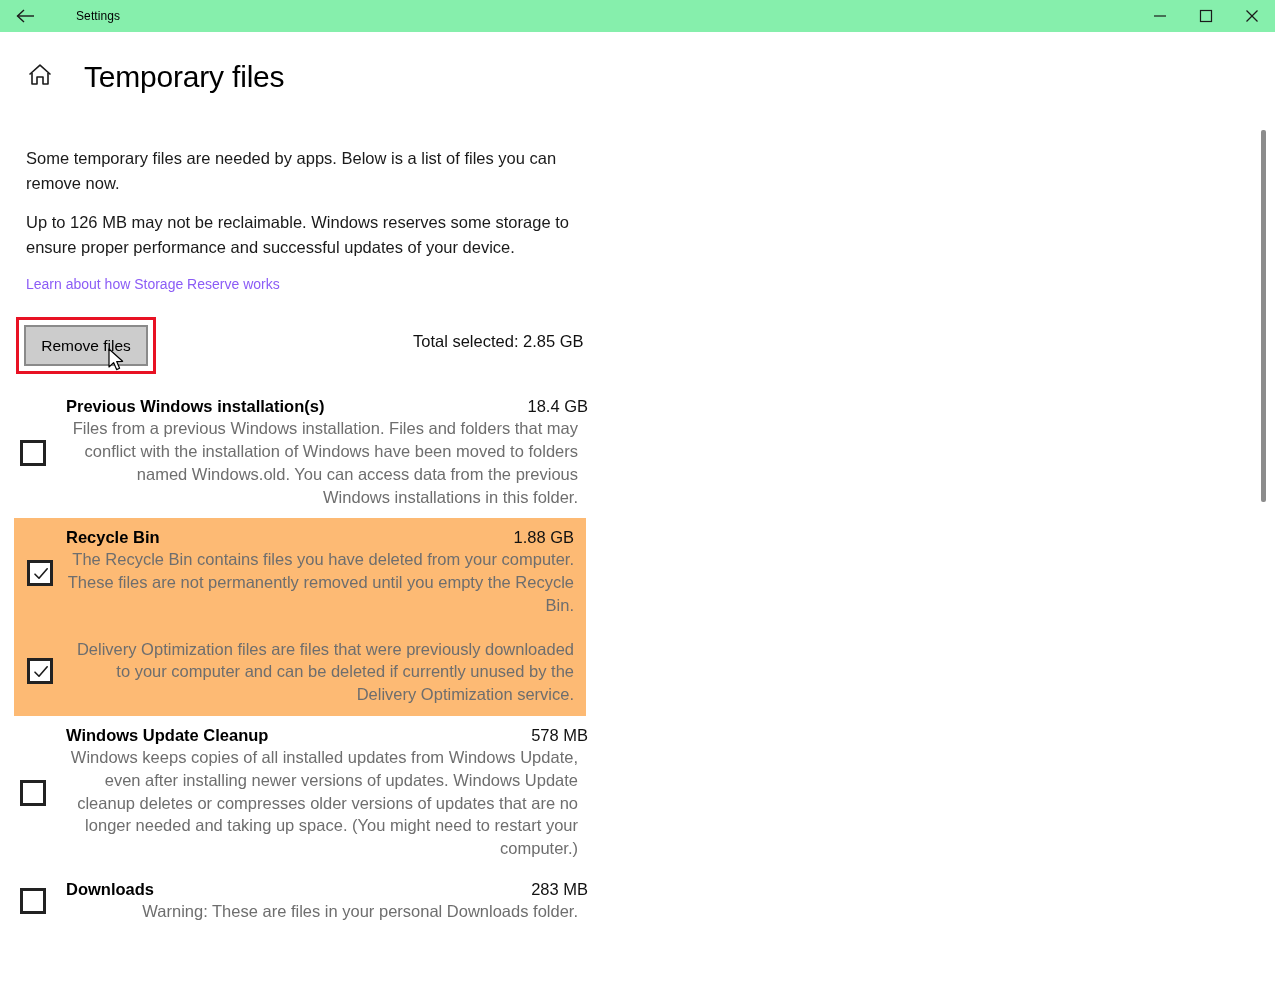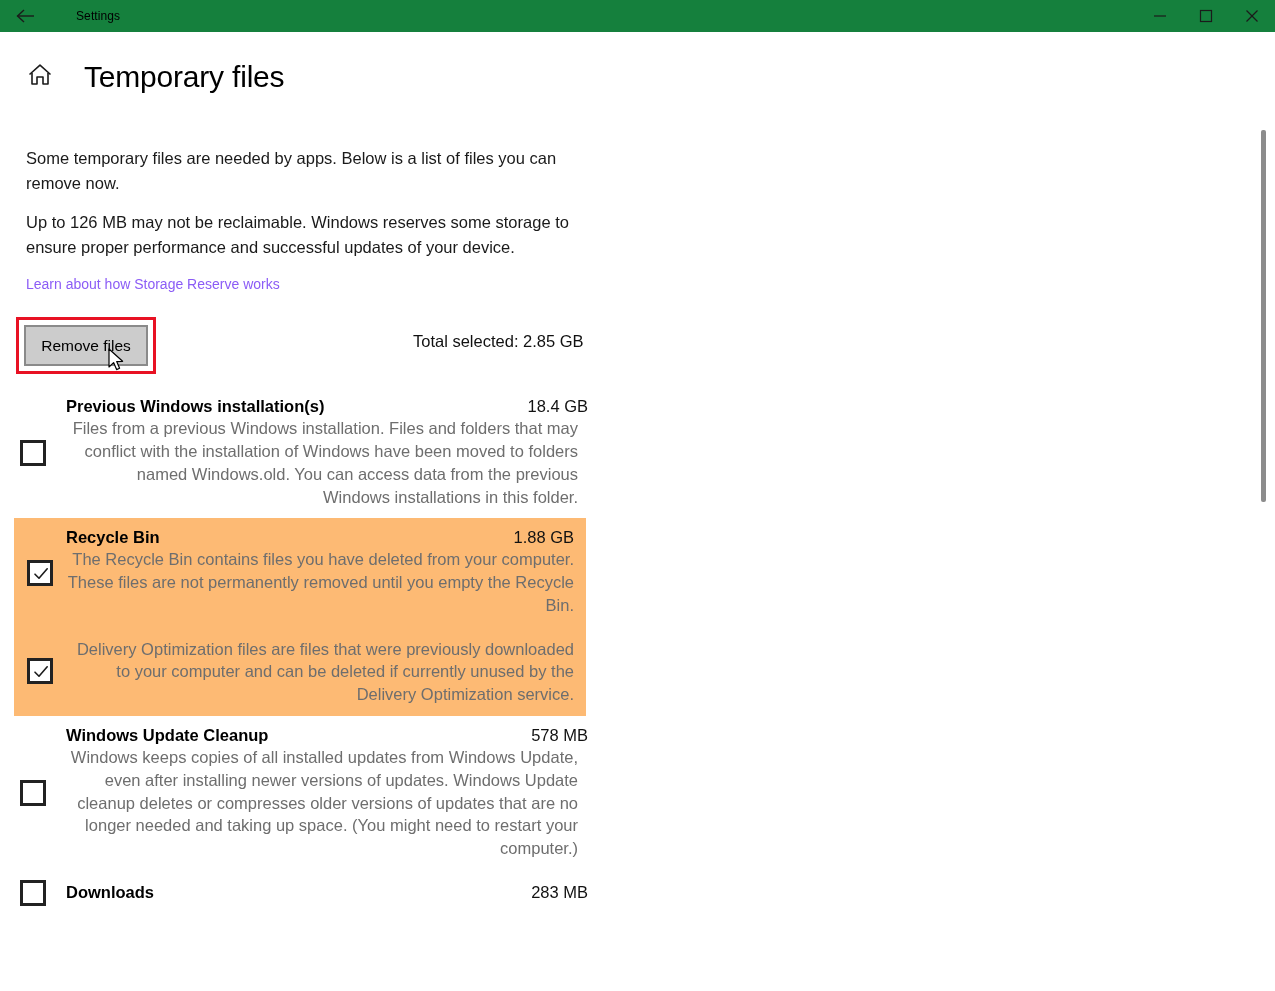--- a/index.html
+++ b/index.html
@@ -15,21 +15,21 @@
     overflow: hidden;
     position: relative;
   }
 
   
   .titlebar {
     position: absolute;
     top: 0; left: 0;
     width: 1275px;
     height: 32px;
-    background: #15803d;
+    background: #86efac;
     display: flex;
     align-items: center;
   }
   .back-btn {
     width: 44px;
     height: 32px;
     display: flex;
     align-items: center;
     justify-content: center;
     margin-left: 4px;
@@ -385,20 +385,21 @@
     <div class="file-group">
       <div class="file-row">
         <div class="checkbox-cell">
           <span class="cbx"></span>
         </div>
         <div class="file-body">
           <div class="file-head">
             <span class="file-name">Downloads</span>
             <span class="file-size">283 MB</span>
           </div>
+          <div class="file-desc">Warning: These are files in your personal Downloads folder.</div>
         </div>
       </div>
     </div>
 
   </div>
 </div>
 
 <div class="cursor-arrow">
   <svg width="18" height="26" viewBox="0 0 18 26">
     <path d="M1 1 L1 19 L5.6 14.6 L8.6 21.6 L11.6 20.3 L8.7 13.6 L14.6 13.3 Z" fill="#ffffff" stroke="#000000" stroke-width="1.2" stroke-linejoin="round"></path>

